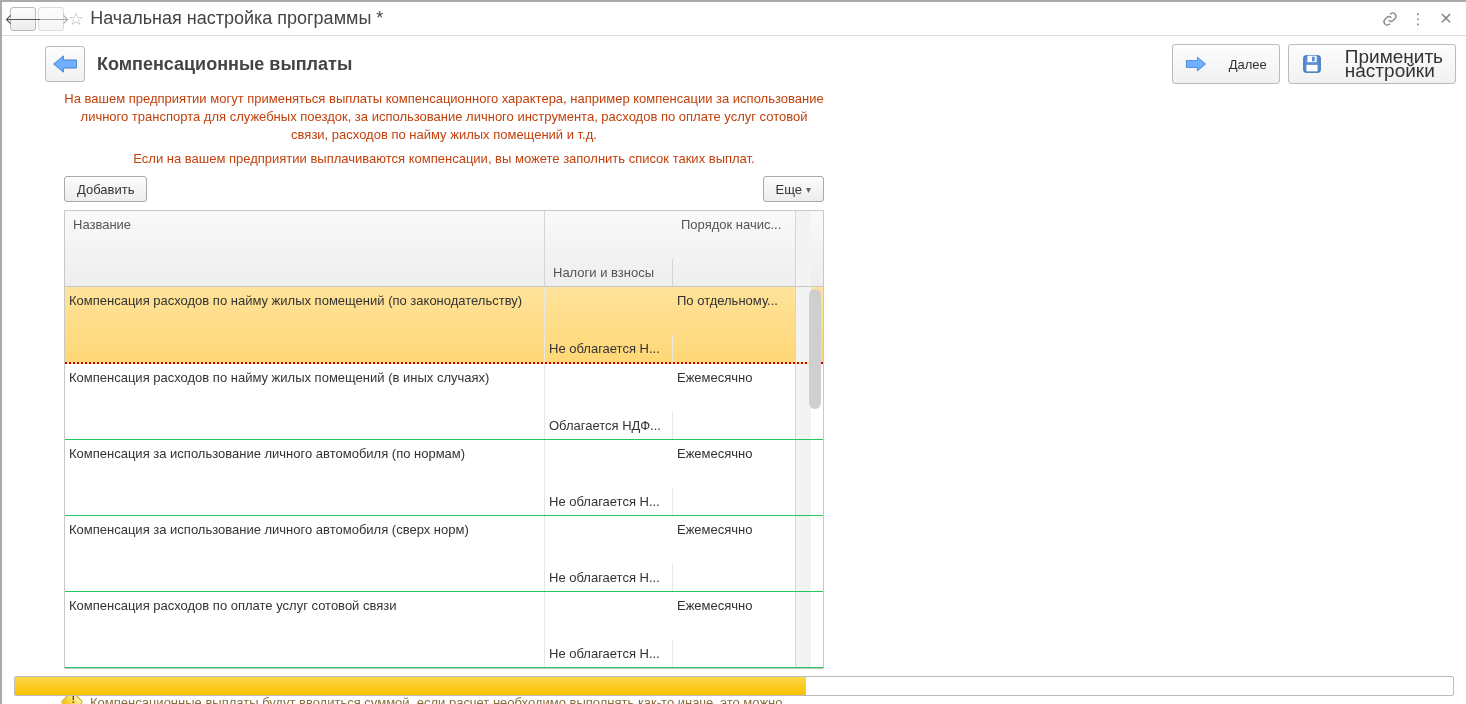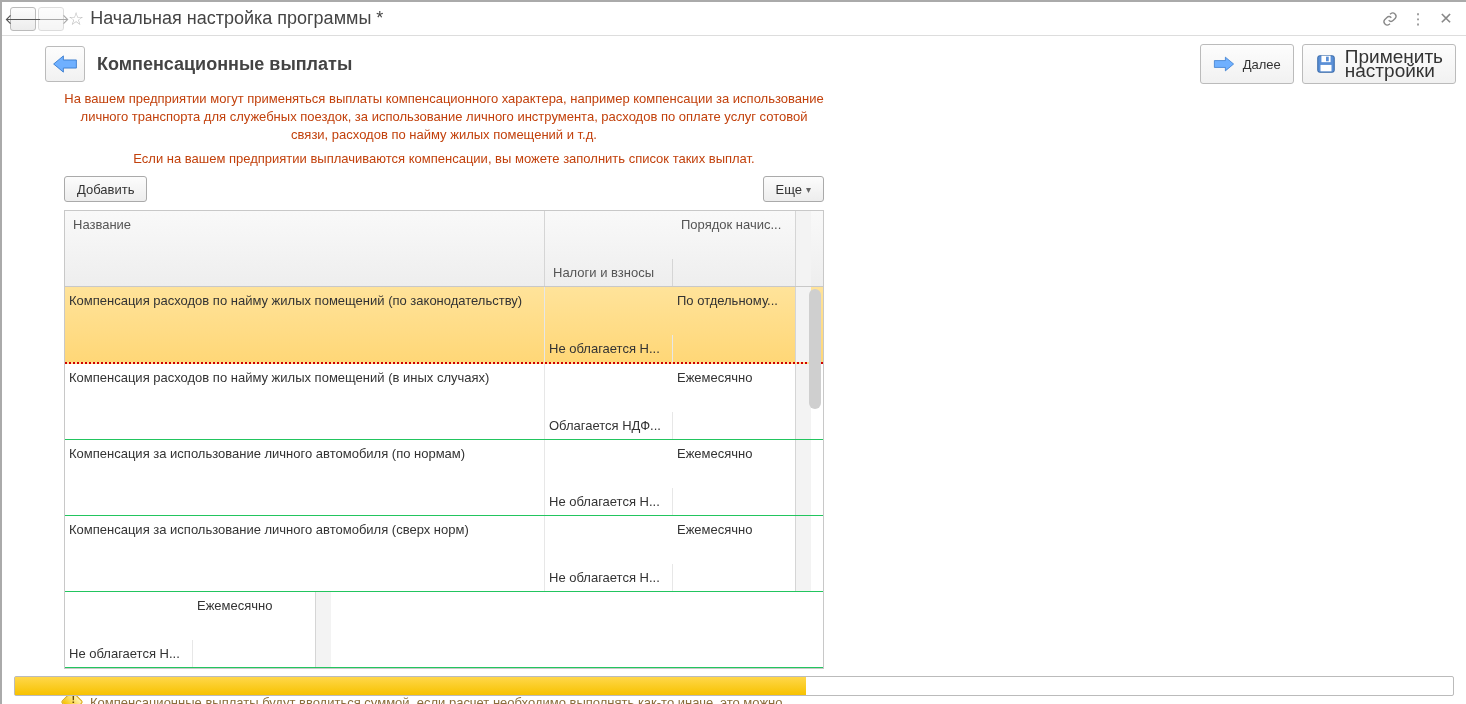--- a/index.html
+++ b/index.html
@@ -99,20 +99,21 @@
     height: 40px;
     border: 1px solid #bbb;
     border-radius: 3px;
     background: linear-gradient(#fdfdfd,#f1f1f1);
     display: flex;
     align-items: center;
     padding: 0 12px;
     margin-left: 8px;
     cursor: pointer;
     color: #333;
+    gap: 14px;
   }
   .action-btn svg { width: 22px; height: 22px; margin-right: 8px; }
   .action-btn .two-line { line-height: 14px; font-size: 19px; text-align: left; }
 
   
   .content {
     width: 760px;
     margin-left: 52px;
   }
   .para {
@@ -331,20 +332,21 @@
             <div class="gb-cell col2">Ежемесячно</div>
             <div class="scroll-col"></div>
           </div>
           <div class="grid-row">
             <div class="gb-cell col0">Компенсация за использование личного автомобиля (сверх норм)</div>
             <div class="gb-cell col1">Не облагается Н...</div>
             <div class="gb-cell col2">Ежемесячно</div>
             <div class="scroll-col"></div>
           </div>
           <div class="grid-row">
+            <div class="gb-cell col0">Компенсация расходов по оплате услуг сотовой связи</div>
             <div class="gb-cell col1">Не облагается Н...</div>
             <div class="gb-cell col2">Ежемесячно</div>
             <div class="scroll-col"></div>
           </div>
           <div class="scroll-thumb"></div>
       </div>
     </div>
 
     <div class="note-row">
       <div class="warn-icon"></div>

